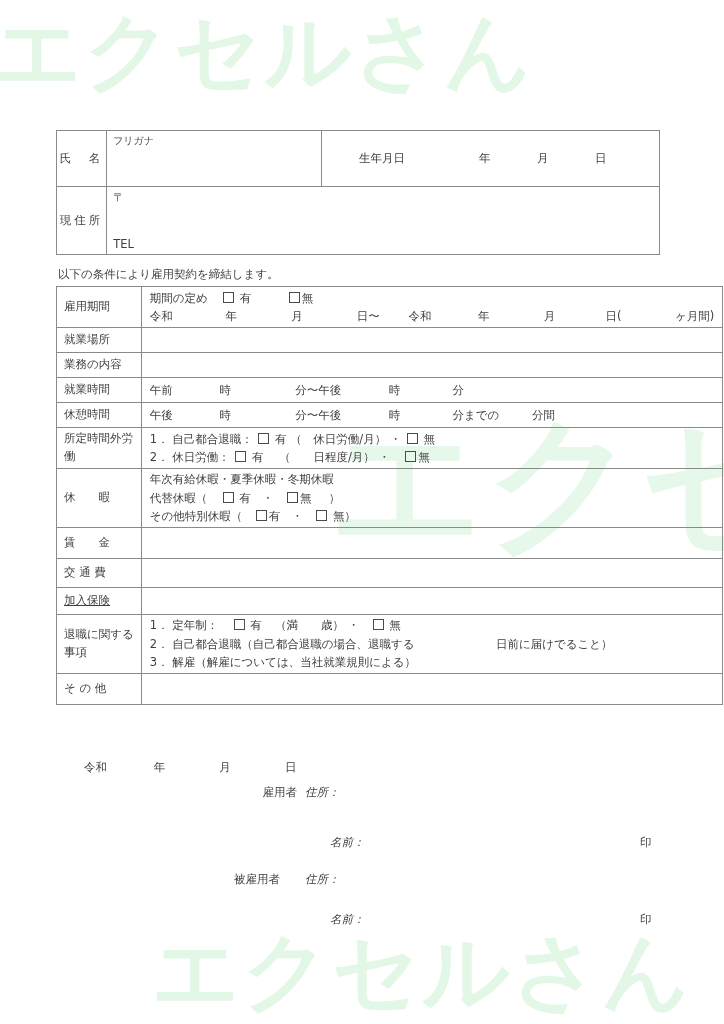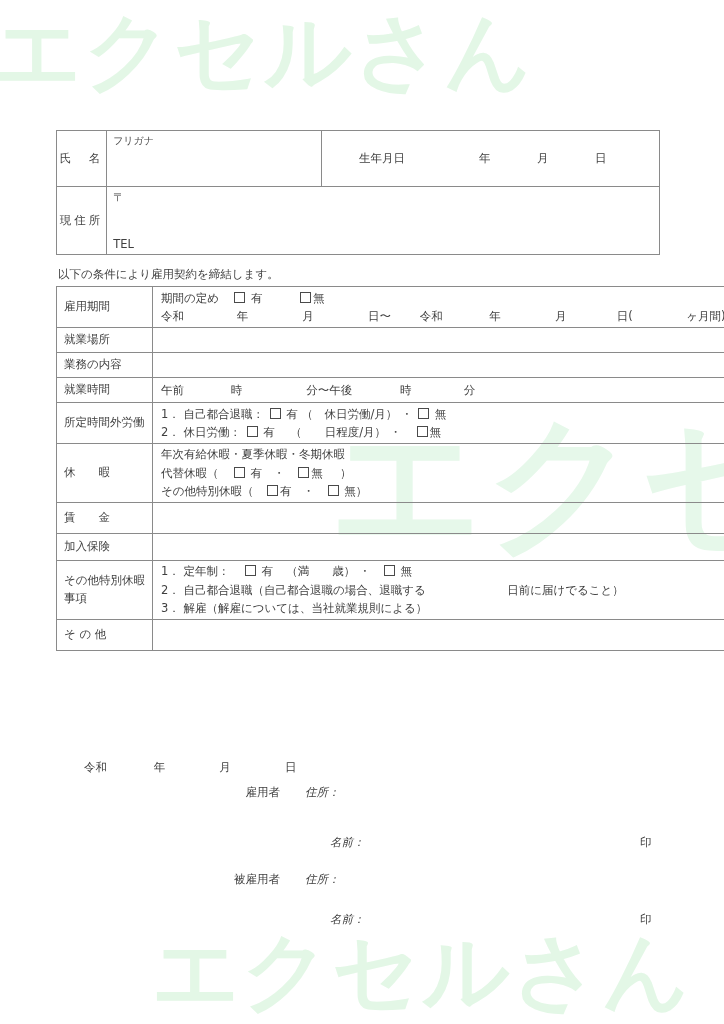--- a/index.html
+++ b/index.html
@@ -286,20 +286,31 @@
       <td class="row-label h-onerow">就業時間</td>
       <td class="row-value h-onerow">
         <span class="sp" style="width:66px;">午前</span>
         <span class="sp" style="width:72px;">時</span>
         <span class="sp" style="width:90px;">分〜午後</span>
         <span class="sp" style="width:60px;">時</span>
         <span class="sp">分</span>
       </td>
     </tr>
 
+    <tr>
+      <td class="row-label h-onerow">休憩時間</td>
+      <td class="row-value h-onerow">
+        <span class="sp" style="width:66px;">午後</span>
+        <span class="sp" style="width:72px;">時</span>
+        <span class="sp" style="width:90px;">分〜午後</span>
+        <span class="sp" style="width:60px;">時</span>
+        <span class="sp" style="width:76px;">分までの</span>
+        <span class="sp">分間</span>
+      </td>
+    </tr>
 
     <tr>
       <td class="row-label h-tworow">所定時間外労働</td>
       <td class="row-value h-tworow">
         <span class="line">
           <span>1．</span>
           <span>自己都合退職：</span>
           <span class="cbx"></span>
           <span>有</span>
           <span>（　休日労働/月）</span>
@@ -349,29 +360,33 @@
           <span>無</span><span>）</span>
         </span>
       </td>
     </tr>
 
     <tr>
       <td class="row-label h-onerow" style="height:30px;">賃　　金</td>
       <td class="row-value h-onerow" style="height:30px;"></td>
     </tr>
 
-
-    <tr>
-      <td class="row-label h-onerow" style="height:26px;">加入保険</td>
+    <tr>
+      <td class="row-label h-onerow" style="height:28px;">交 通 費</td>
+      <td class="row-value h-onerow" style="height:28px;"></td>
+    </tr>
+
+    <tr>
+      <td class="row-label h-onerow" style="height:26px;text-decoration:underline;">加入保険</td>
       <td class="row-value h-onerow" style="height:26px;"></td>
     </tr>
 
     <tr>
       <td class="row-label h-threerow">
-        <span class="line">その他特別休暇</span>
+        <span class="line">退職に関する</span>
         <span class="line">事項</span>
       </td>
       <td class="row-value h-threerow">
         <span class="line">
           <span>1．</span>
           <span>定年制：</span>
           <span class="sp" style="width:6px;"></span>
           <span class="cbx"></span>
           <span>有</span>
           <span class="sp" style="width:6px;"></span>
@@ -404,21 +419,21 @@
   <div class="sig-block">
 
     <div class="sig-date">
       <span style="width:66px;">令和</span>
       <span style="width:62px;">年</span>
       <span style="width:62px;">月</span>
       <span>日</span>
     </div>
 
     <div class="sig-row" style="top:25px;">
-      <span class="sig-role" style="left:160px;">雇用者</span>
+      <span class="sig-role" style="left:177px;">雇用者</span>
       <span class="sig-field" style="left:305px;">住所：</span>
     </div>
 
     <div class="sig-row" style="top:75px;">
       <span class="sig-field" style="left:330px;">名前：</span>
       <span class="sig-seal">印</span>
     </div>
 
     <div class="sig-row" style="top:112px;">
       <span class="sig-role" style="left:160px;">被雇用者</span>

